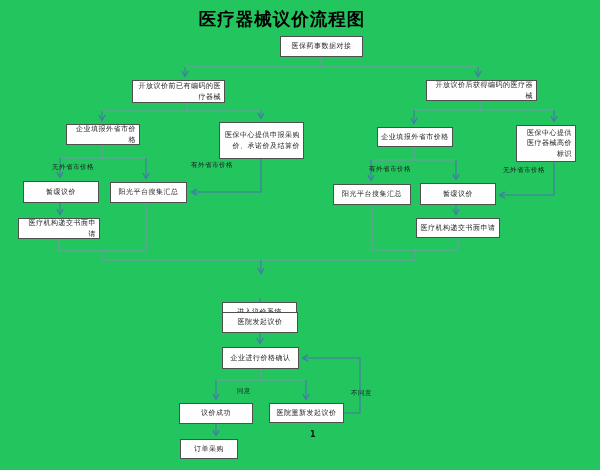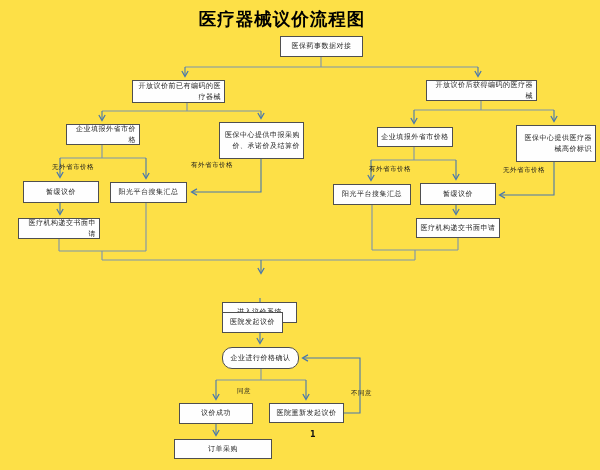--- a/index.html
+++ b/index.html
@@ -1,17 +1,17 @@
 <!DOCTYPE html>
 <html><head>
 <meta charset="utf-8">
 <style>
   html,body{margin:0;padding:0;background:#ffffff;}
   #stage{
-    position:relative;width:600px;height:470px;background:#fde047;overflow:hidden;
+    position:relative;width:600px;height:470px;background:#22c55e;overflow:hidden;
     font-family:"DejaVu Sans","Liberation Sans",sans-serif;color:#2b2b2b;
   }
   .title{
     position:absolute;left:180px;top:7px;width:204px;height:22px;
     text-align:center;font-size:17.5px;font-weight:bold;color:#000;
     font-family:"DejaVu Serif","Liberation Serif",serif;letter-spacing:1px;white-space:nowrap;
   }
   .node{
     position:absolute;box-sizing:border-box;border:1px solid #4f4f4f;background:#fefefe;
     display:flex;align-items:center;justify-content:center;text-align:right;
@@ -88,42 +88,42 @@
 
   <div class="node" style="left:280px;top:36px;width:83px;height:21px;">医保药事数据对接</div>
 
   <div class="node" style="left:132px;top:80px;width:93px;height:23px;">开放议价前已有编码的医疗器械</div>
   <div class="node" style="left:426px;top:80px;width:111px;height:21px;">开放议价后获得编码的医疗器械</div>
 
   <div class="node" style="left:66px;top:124px;width:74px;height:21px;">企业填报外省市价格</div>
   <div class="node" style="left:219px;top:122px;width:85px;height:37px;">医保中心提供申报采购价、承诺价及结算价</div>
 
   <div class="node" style="left:377px;top:127px;width:76px;height:20px;">企业填报外省市价格</div>
-  <div class="node" style="left:516px;top:125px;width:80px;height:37px;">医保中心提供医疗器械高价标识</div>
+  <div class="node" style="left:516px;top:125px;width:60px;height:37px;">医保中心提供医疗器械高价标识</div>
 
   <div class="lbl" style="left:8px;top:163px;">无外省市价格</div>
   <div class="lbl" style="left:147px;top:161px;">有外省市价格</div>
 
   <div class="lbl" style="left:325px;top:165px;">有外省市价格</div>
   <div class="lbl" style="left:459px;top:166px;">无外省市价格</div>
 
   <div class="node" style="left:23px;top:181px;width:76px;height:22px;">暂缓议价</div>
   <div class="node" style="left:110px;top:182px;width:77px;height:21px;">阳光平台搜集汇总</div>
   <div class="node" style="left:18px;top:218px;width:82px;height:21px;">医疗机构递交书面申请</div>
 
   <div class="node" style="left:333px;top:184px;width:78px;height:21px;">阳光平台搜集汇总</div>
   <div class="node" style="left:420px;top:183px;width:76px;height:22px;">暂缓议价</div>
   <div class="node" style="left:416px;top:218px;width:84px;height:20px;">医疗机构递交书面申请</div>
 
   <div class="node" style="left:222px;top:277px;width:75px;height:21px;margin-top:25px;">进入议价系统</div>
-  <div class="node" style="left:222px;top:312px;width:61px;height:21px;">医院发起议价</div>
-  <div class="node" style="left:222px;top:347px;width:77px;height:22px;border-radius:10px;">企业进行价格确认</div>
+  <div class="node" style="left:222px;top:312px;width:76px;height:21px;">医院发起议价</div>
+  <div class="node" style="left:222px;top:347px;width:77px;height:22px;">企业进行价格确认</div>
 
   <div class="lbl" style="left:193px;top:387px;">同意</div>
   <div class="lbl" style="left:307px;top:389px;">不同意</div>
 
   <div class="node" style="left:179px;top:403px;width:74px;height:21px;">议价成功</div>
   <div class="node" style="left:269px;top:403px;width:75px;height:20px;">医院重新发起议价</div>
-  <div class="node" style="left:174px;top:439px;width:98px;height:20px;">订单采购</div>
+  <div class="node" style="left:180px;top:439px;width:58px;height:20px;">订单采购</div>
 
   <div class="pageno">1</div>
 
 </div>
 
 </body></html>

